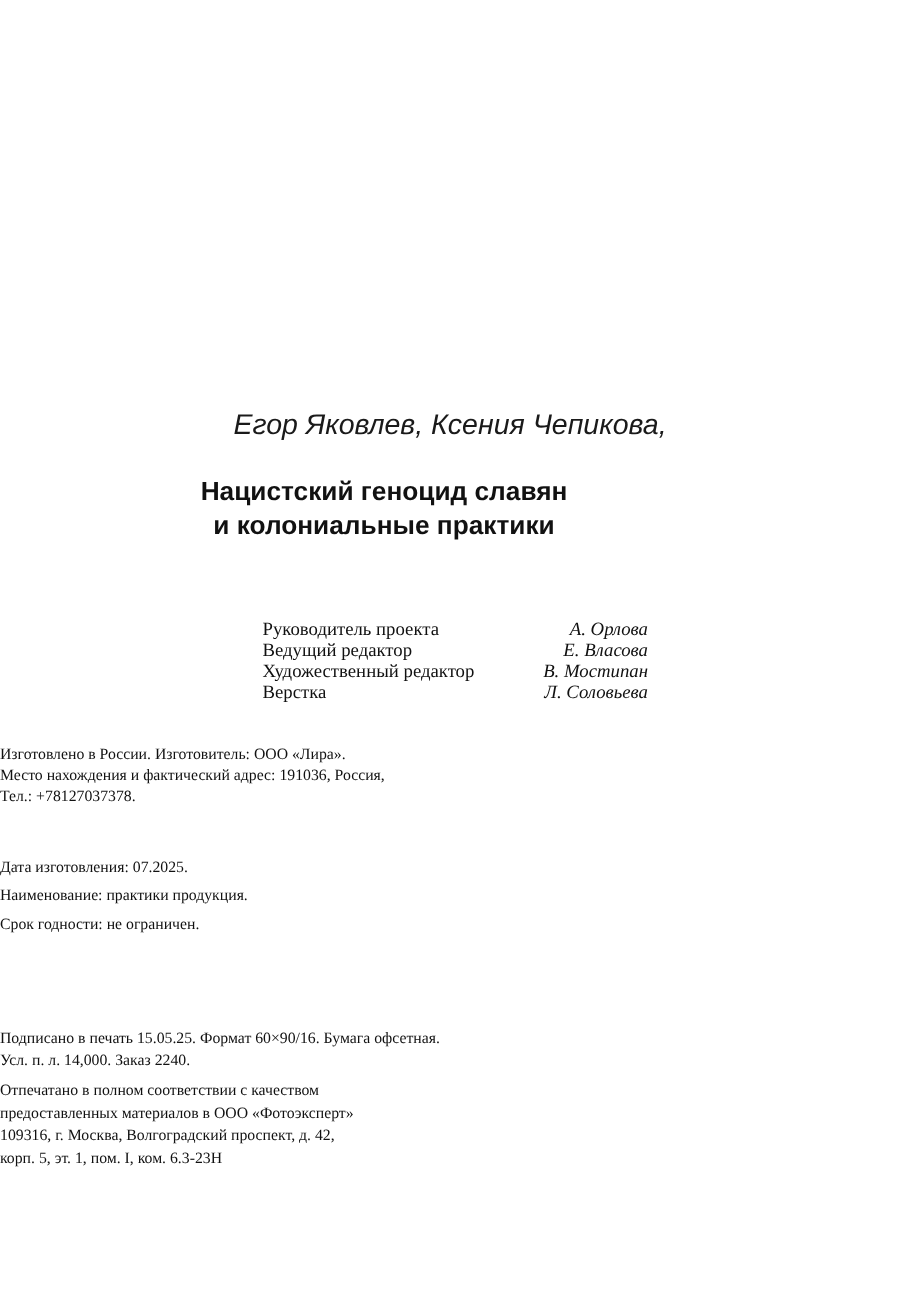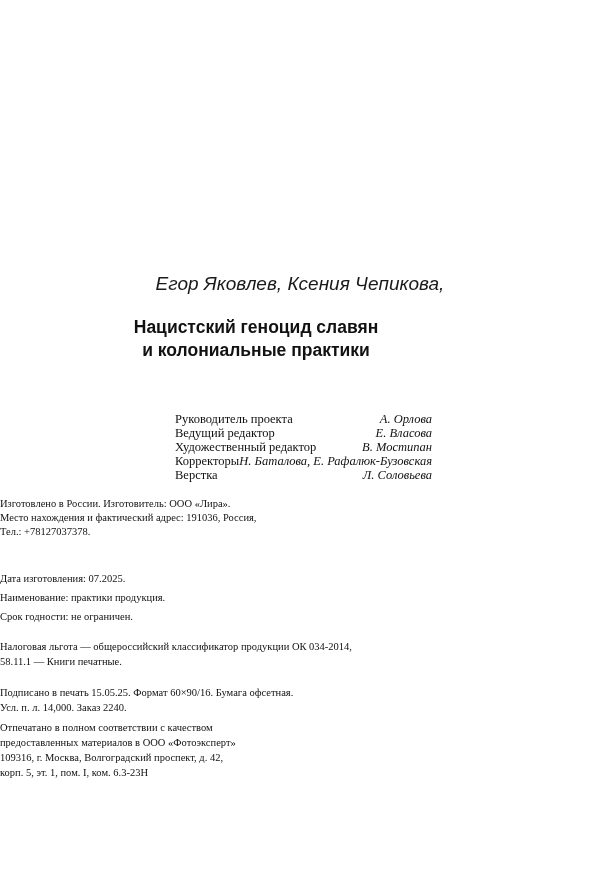--- a/index.html
+++ b/index.html
@@ -98,45 +98,37 @@
     </div>
     <div class="credit-row">
       <span class="credit-role">Ведущий редактор</span>
       <span class="credit-name">Е. Власова</span>
     </div>
     <div class="credit-row">
       <span class="credit-role">Художественный редактор</span>
       <span class="credit-name">В. Мостипан</span>
     </div>
     <div class="credit-row">
-      <span class="credit-role">Корректоры</span>
-      <span class="credit-name">Н. Баталова, Е. Рафалюк-Бузовская</span>
-    </div>
-    <div class="credit-row">
       <span class="credit-role">Верстка</span>
       <span class="credit-name">Л. Соловьева</span>
     </div>
   </div>
 
   <div class="block manufacturer">
     <div>Изготовлено в России. Изготовитель: ООО «Лира».</div>
     <div>Место нахождения и фактический адрес: 191036, Россия,</div>
     <div>Тел.: +78127037378.</div>
   </div>
 
   <div class="block production">
     <div>Дата изготовления: 07.2025.</div>
     <div>Наименование: практики продукция.</div>
     <div>Срок годности: не ограничен.</div>
   </div>
 
-  <div class="block tax">
-    <div>Налоговая льгота — общероссийский классификатор продукции ОК 034-2014,</div>
-    <div>58.11.1 — Книги печатные.</div>
-  </div>
 
   <div class="block print">
     <div>Подписано в печать 15.05.25. Формат 60×90/16. Бумага офсетная.</div>
     <div>Усл. п. л. 14,000. Заказ 2240.</div>
   </div>
 
   <div class="block printer">
     <div>Отпечатано в полном соответствии с качеством</div>
     <div>предоставленных материалов в ООО «Фотоэксперт»</div>
     <div>109316, г. Москва, Волгоградский проспект, д. 42,</div>

